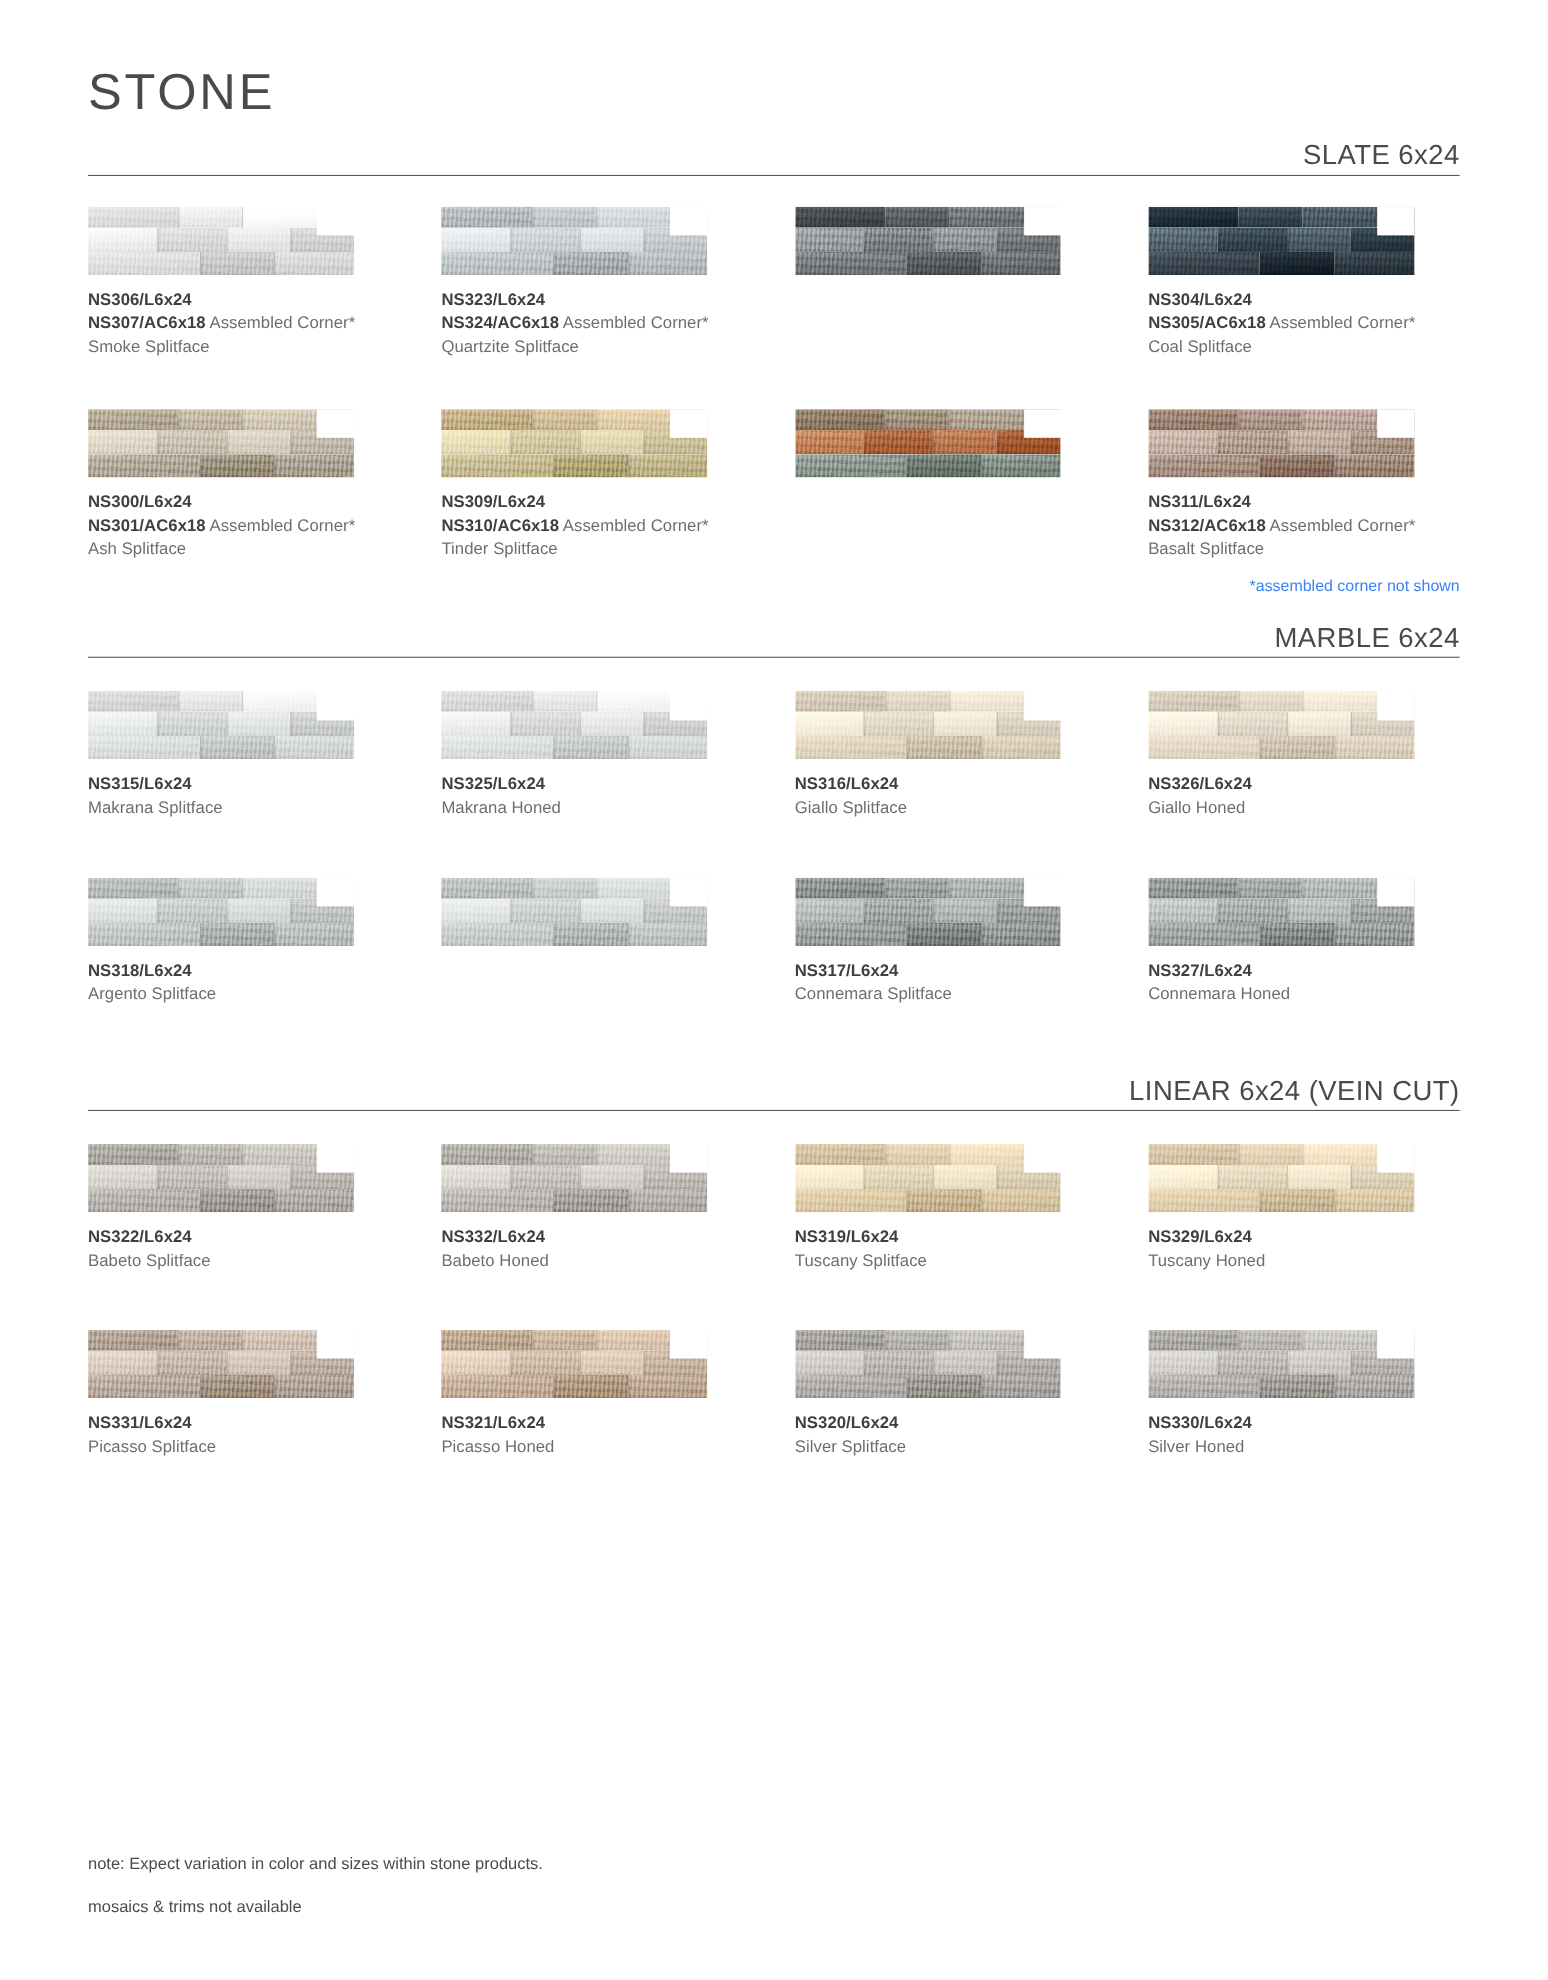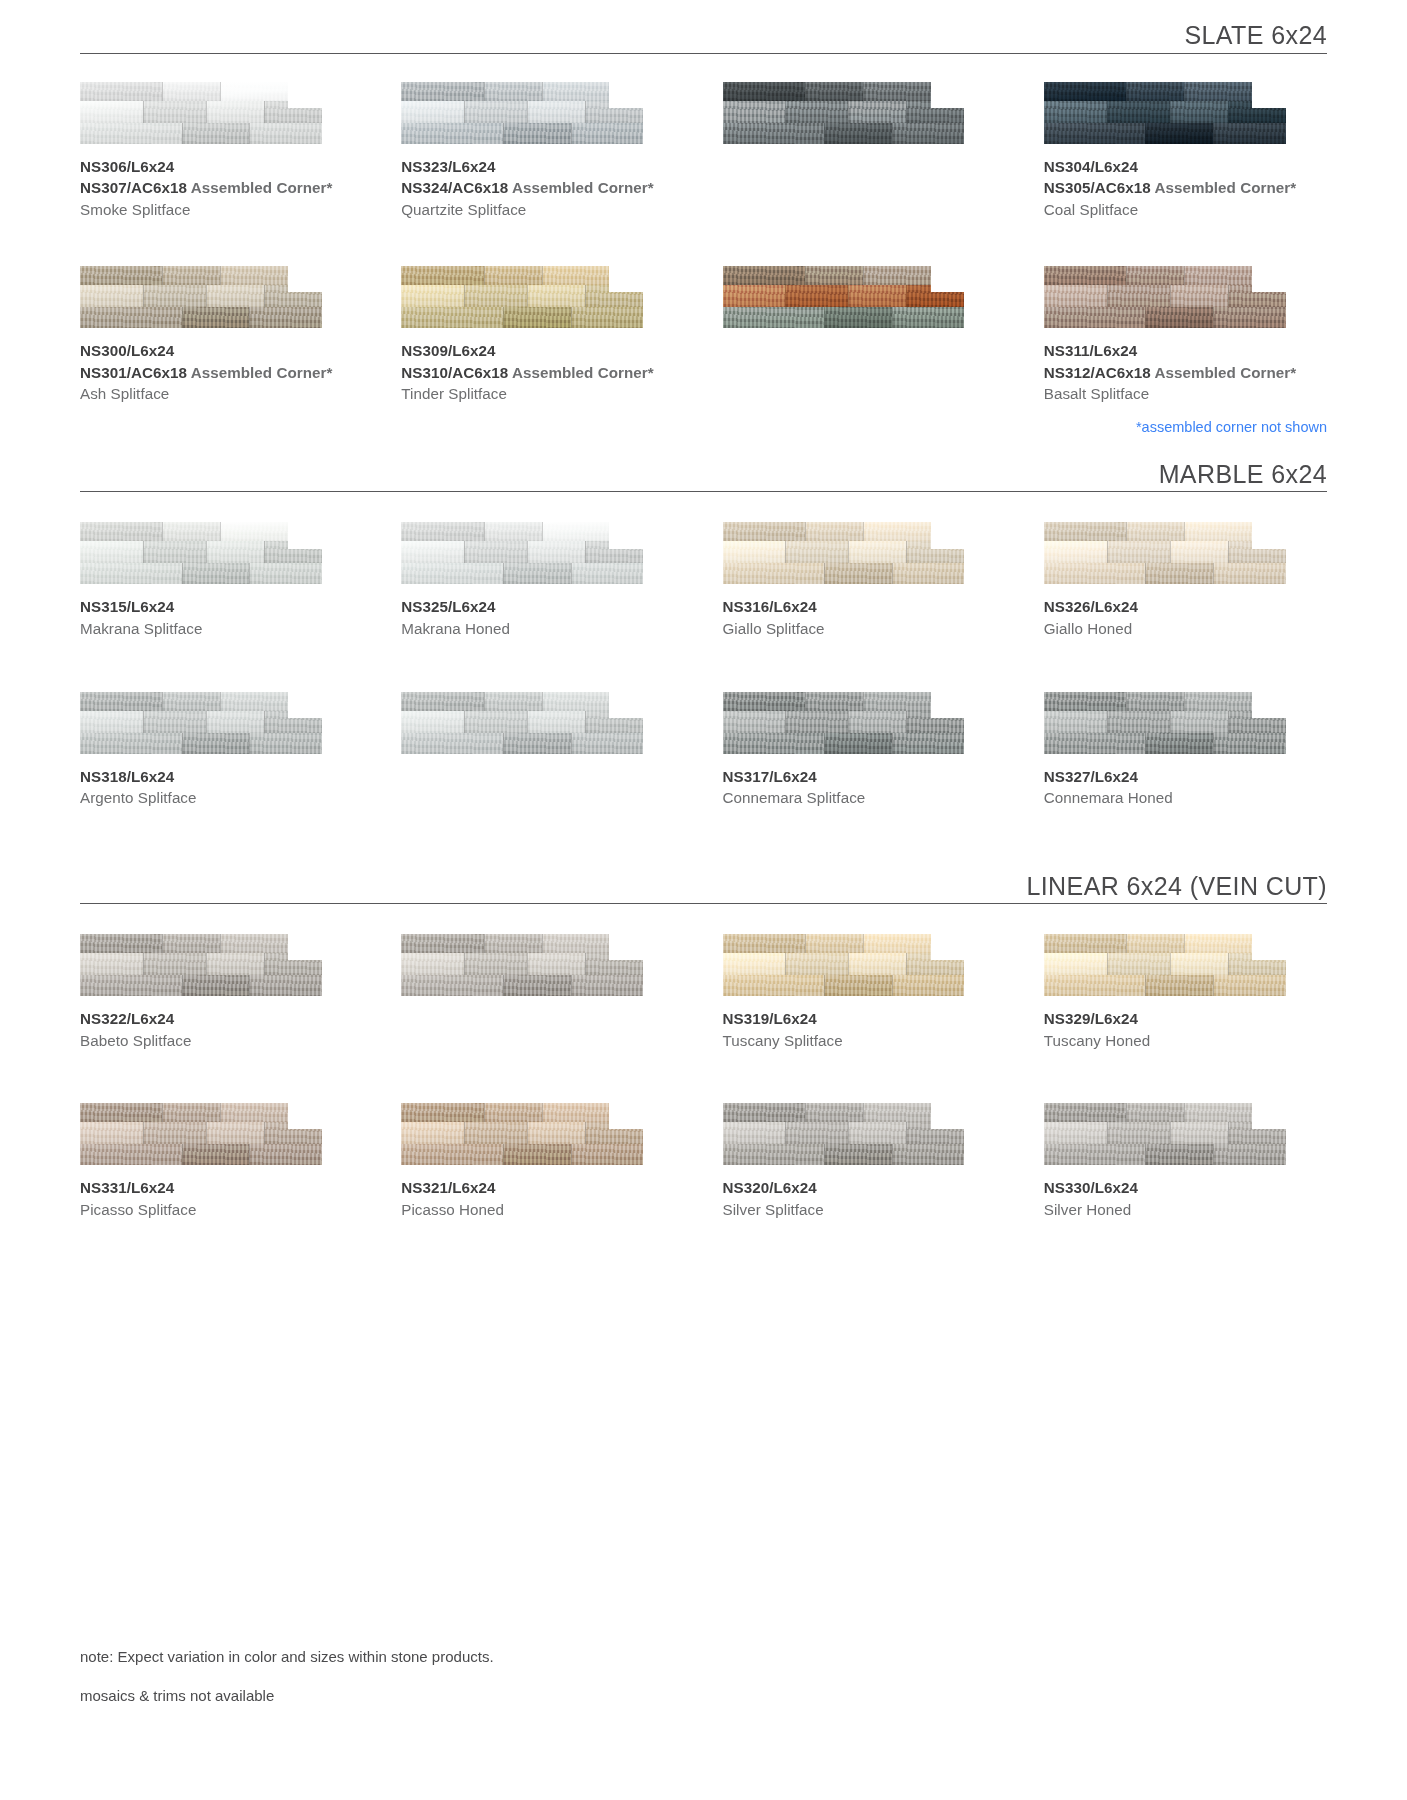--- a/index.html
+++ b/index.html
@@ -58,32 +58,33 @@
       repeating-linear-gradient(94deg, rgba(255,255,255,.30) 0 2px, rgba(0,0,0,.07) 2px 4px),
       repeating-linear-gradient(2deg, rgba(0,0,0,.05) 0 3px, rgba(255,255,255,.18) 3px 7px);
     mix-blend-mode:overlay;opacity:.85;
   }
   .seam{position:absolute;top:0;bottom:0;width:1px;background:rgba(0,0,0,.18);}
 
   
   .cap{margin-top:12px;line-height:1.42;}
   .cap .l{display:block;font-size:15.2px;letter-spacing:.05px;white-space:nowrap;}
   .sku{font-weight:700;color:#3f3f40;}
-  .reg{font-weight:700;color:#6d6e70;}
+  .reg{font-weight:400;color:#6d6e70;}
   .name{font-weight:400;color:#6d6e70;font-size:15.2px;}
 
   
   .notes{position:absolute;left:80px;bottom:96px;}
   .notes p{margin:0 0 22px 0;font-size:15px;color:#4a4a4c;font-weight:400;}
 </style>
 </head>
 <body>
 
 <div class="page">
 
+  <h1 class="page-title">STONE</h1>
 
   <div class="section">
     <div class="section-head">
       <div class="section-title">SLATE 6x24</div>
     </div>
     <div class="grid row-gap-slate" id="grid-slate">
         <div class="tile">
           <div class="swatch">
             <div class="strip s1">
               <div class="blk" style="left: 0%; width: 34%; background: linear-gradient(176deg, rgb(229, 230, 230) 0%, rgb(215, 216, 216) 48%, rgb(199, 200, 200) 100%);">
@@ -1020,20 +1021,24 @@
                 <div class="grain"></div>
               </div>
               <div class="seam" style="left: 42%;"></div>
               <div class="blk" style="left: 70%; width: 30%; background: linear-gradient(176deg, rgb(180, 175, 169) 0%, rgb(166, 161, 155) 48%, rgb(150, 145, 139) 100%);">
                 <div class="grain"></div>
               </div>
               <div class="seam" style="left: 70%;"></div>
             </div>
             <div class="notch" style="top: 0px; height: 42%;"></div>
           </div>
+          <div class="cap">
+            <span class="l"><span class="sku">NS332/L6x24</span></span>
+            <span class="l name">Babeto Honed</span>
+          </div>
         </div>
         <div class="tile">
           <div class="swatch">
             <div class="strip s1">
               <div class="blk" style="left: 0%; width: 34%; background: linear-gradient(176deg, rgb(217, 197, 160) 0%, rgb(203, 183, 146) 48%, rgb(187, 167, 130) 100%);">
                 <div class="grain"></div>
               </div>
               <div class="blk" style="left: 34%; width: 24%; background: linear-gradient(176deg, rgb(235, 215, 178) 0%, rgb(221, 201, 164) 48%, rgb(205, 185, 148) 100%);">
                 <div class="grain"></div>
               </div>

